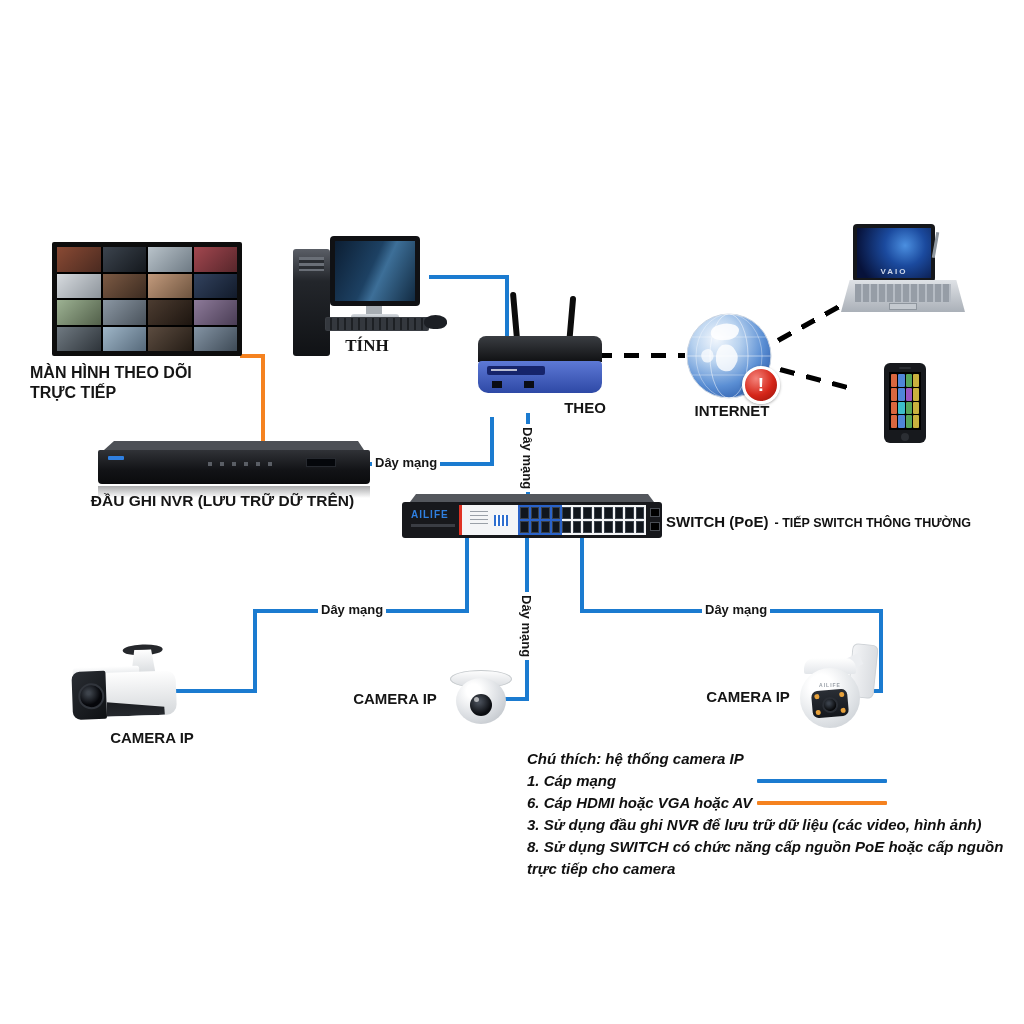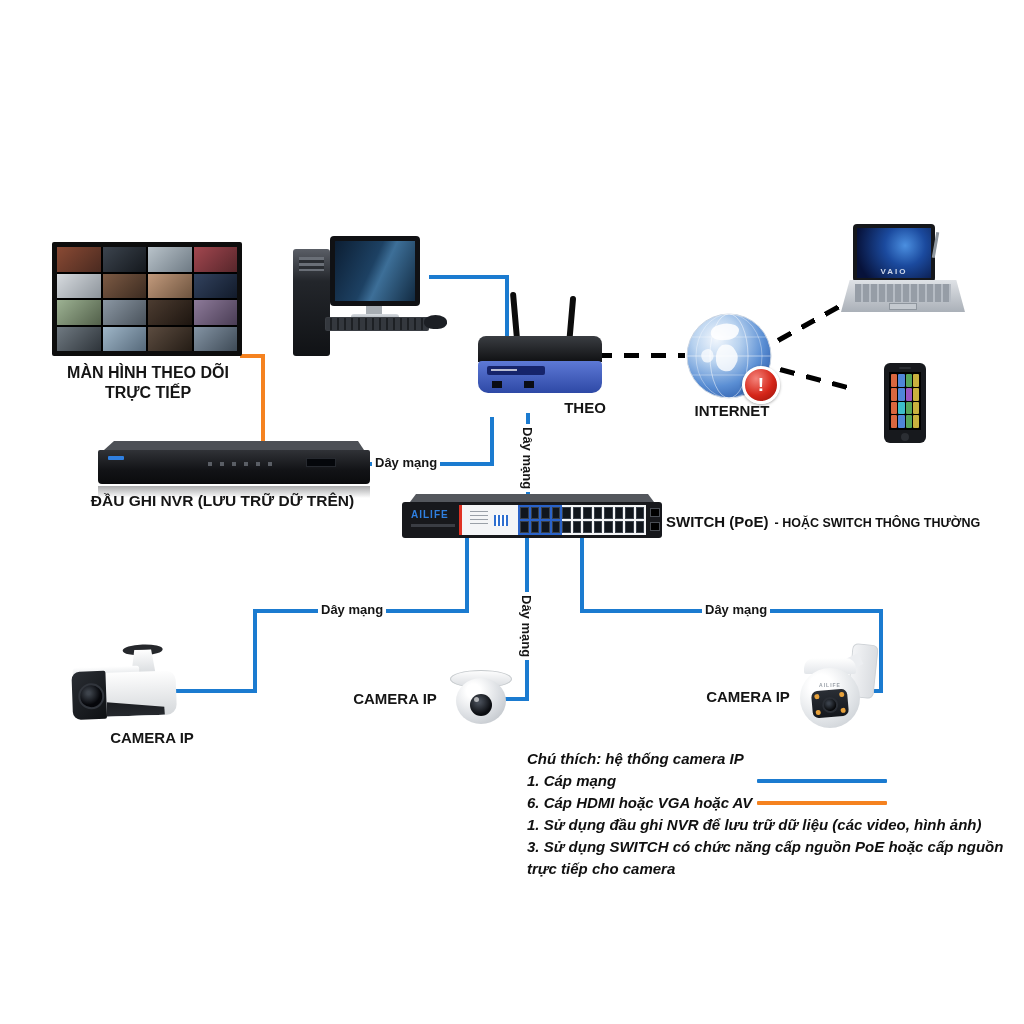--- a/index.html
+++ b/index.html
@@ -188,21 +188,21 @@
            box-shadow:0 0 0 2px #2a2e35;}
 
   
   .legend{left:527px;top:748px;width:478px;font-size:15px;font-weight:bold;font-style:italic;
           line-height:22px;color:#101010;}
   .lg-row{position:relative;}
   .swatch{position:absolute;left:230px;top:9px;width:130px;height:4px;border-radius:1px;}
 
   
   .f15{font-size:15px;} .f16{font-size:16px;line-height:20px;}
-  .ctr{text-align:center;}
+  .ctr{}
 </style>
 </head>
 <body>
 
 <div class="stage">
 
   <div class="cable vid" style="left:240px;top:354px;width:25px;height:4px;"></div>
   <div class="cable vid" style="left:261px;top:354px;width:4px;height:97px;"></div>
 
   <div class="cable net" style="left:429px;top:275px;width:80px;height:4px;"></div>
@@ -265,20 +265,21 @@
 
   <div class="abs pc-tower"></div>
   <div class="abs pc-monitor">
     <div class="pc-screen"></div>
   </div>
   <div class="abs pc-neck"></div>
   <div class="abs pc-base"></div>
   <div class="abs pc-kb"></div>
   <div class="abs pc-mouse"></div>
   <div class="pc-label lbl">
+    <div>TÍNH</div>
   </div>
 
   <div class="ant" style="left:512px;top:292px;height:48px;transform:rotate(-5deg);"></div>
   <div class="ant" style="left:568px;top:296px;height:52px;transform:rotate(5deg);"></div>
   <div class="abs modem-top"></div>
   <div class="abs modem-front">
     <div class="modem-badge"></div>
     <div class="modem-port" style="left:14px;"></div>
     <div class="modem-port" style="left:46px;"></div>
   </div>
@@ -386,21 +387,21 @@
         <div class="port"></div>
         <div class="port"></div>
         <div class="port"></div>
         <div class="port"></div>
       </div>
     <div class="sw-sfp" style="left:248px;top:6px;"></div>
     <div class="sw-sfp" style="left:248px;top:20px;"></div>
   </div>
   <div class="abs" style="left:666px;top:513px;display:flex;align-items:baseline;gap:6px;font-weight:bold;white-space:nowrap;">
     <span style="font-size:15px;">SWITCH (PoE)</span>
-    <span style="font-size:12.5px;">- HOẶC SWITCH THÔNG THƯỜNG</span>
+    <span style="font-size:12.5px;">- TIẾP SWITCH THÔNG THƯỜNG</span>
   </div>
 
   <div class="abs bullet">
     <div class="bc-disc"></div>
     <div class="bc-cone"></div>
     <div class="bc-shade"></div>
     <div class="bc-body"></div>
     <div class="bc-band"></div>
     <div class="bc-cap"></div>
     <div class="bc-lens"></div>
@@ -433,17 +434,17 @@
   <div class="abs legend">
     <div class="lg-row">Chú thích: hệ thống camera IP</div>
     <div class="lg-row">
       <span>1. Cáp mạng</span>
       <span class="swatch net"></span>
     </div>
     <div class="lg-row">
       <span>6. Cáp HDMI hoặc VGA hoặc AV</span>
       <span class="swatch vid"></span>
     </div>
-    <div class="lg-row">1. Sử dụng đầu ghi NVR để lưu trữ dữ liệu (các video, hình ảnh)</div>
-    <div class="lg-row">3. Sử dụng SWITCH có chức năng cấp nguồn PoE hoặc cấp nguồn trực tiếp cho camera</div>
+    <div class="lg-row">3. Sử dụng đầu ghi NVR để lưu trữ dữ liệu (các video, hình ảnh)</div>
+    <div class="lg-row">8. Sử dụng SWITCH có chức năng cấp nguồn PoE hoặc cấp nguồn trực tiếp cho camera</div>
   </div>
 
 </div>
 
 </body></html>

